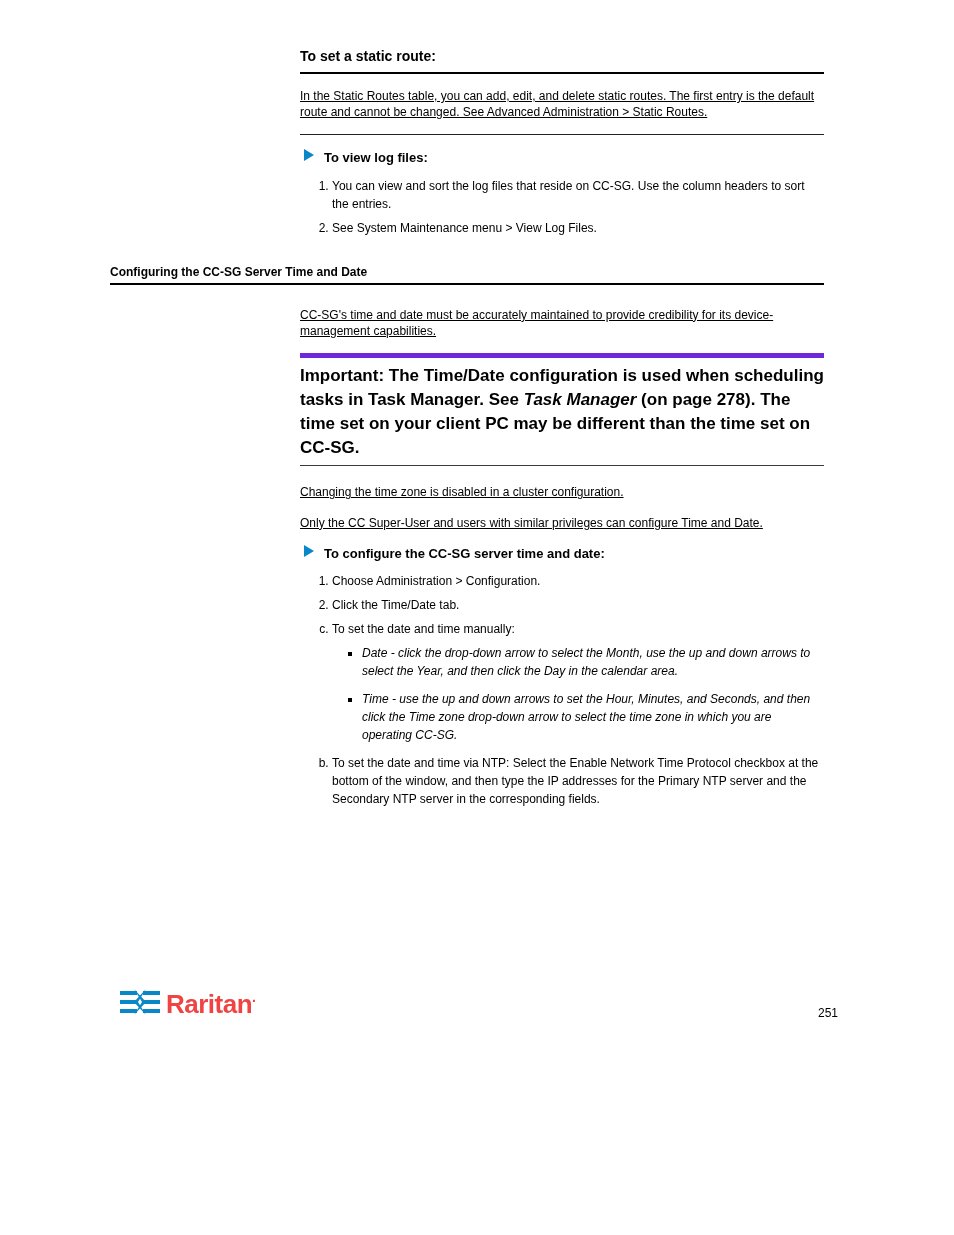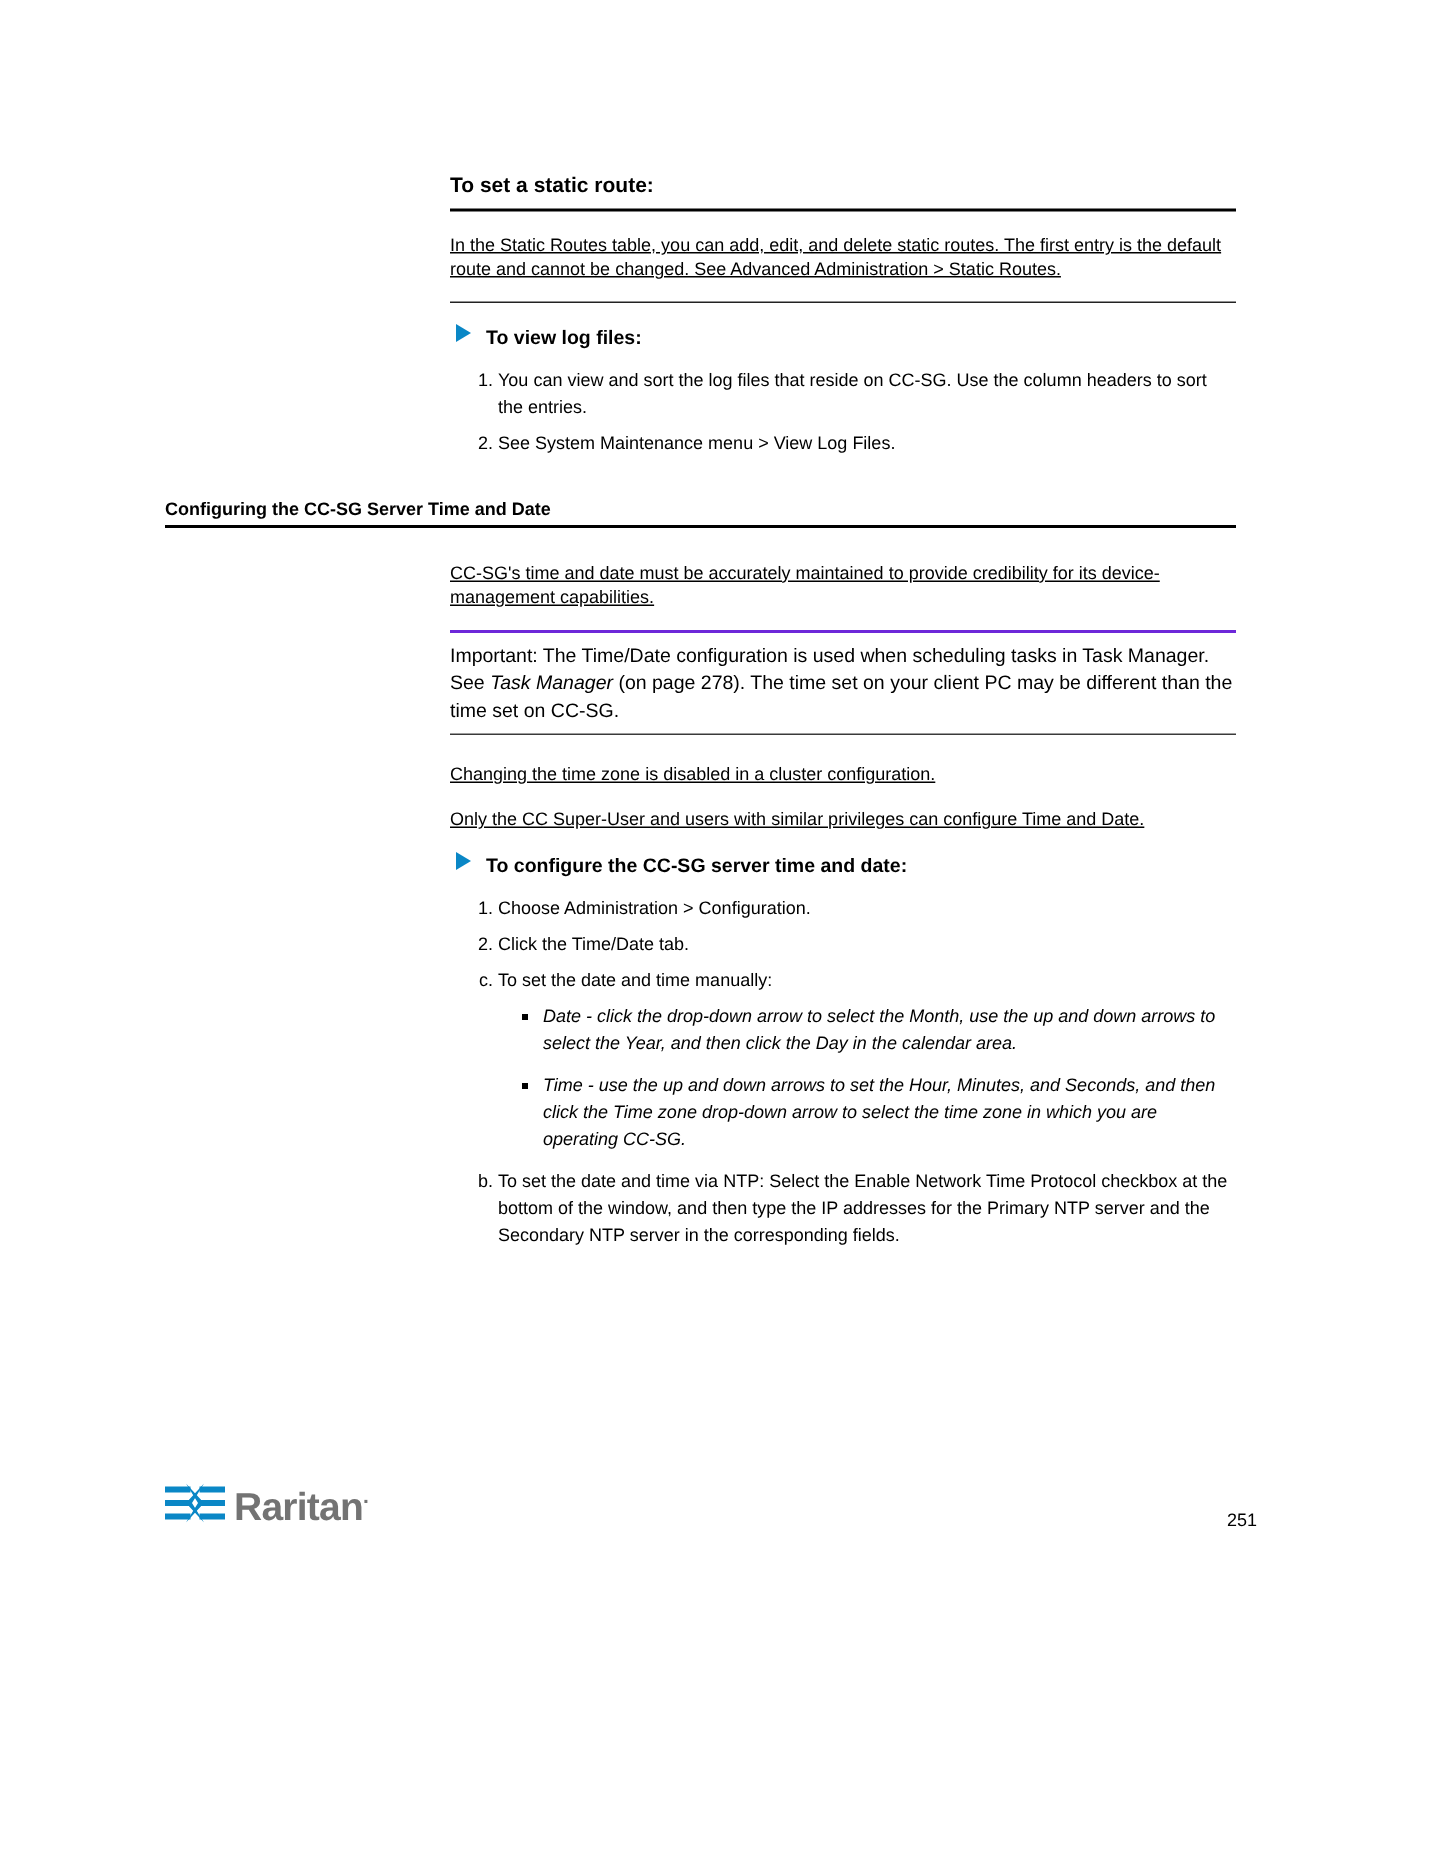--- a/index.html
+++ b/index.html
@@ -8,21 +8,21 @@
     background: #ffffff;
     width: 954px;
     font-family: Arial, Helvetica, sans-serif;
     color: #000000;
   }
   .page {
     width: 954px;
     height: 1082px;
     position: relative;
     box-sizing: border-box;
-    padding-top: 115px;
+    padding-top: 48px;
   }
   .content-col {
     margin-left: 300px;
     margin-right: 130px;
   }
   .subsection-title {
     font-size: 14px;
     font-weight: bold;
     margin: 0 0 8px 0;
   }
@@ -79,54 +79,54 @@
     font-size: 12px;
     font-weight: bold;
     margin: 0 0 4px 0;
   }
   .rule-heavy {
     border: 0;
     border-top: 2.5px solid #000;
     margin: 0 0 22px 0;
   }
   .important-box {
-    border-top: 2px solid #6d28d9;
+    border-top: 5px solid #6d28d9;
     border-bottom: 1px solid #3a3a3a;
     padding: 6px 0;
     margin: 0 0 18px 0;
-    font-size: 13px;
-    font-weight: normal;
+    font-size: 17px;
+    font-weight: bold;
     line-height: 1.4;
   }
   .important-box .italic {
     font-style: italic;
   }
   .ul-inner {
     list-style: square;
     margin: 6px 0 6px 0;
     padding-left: 30px;
     font-size: 12px;
     line-height: 1.5;
   }
   .ul-inner li {
     margin-bottom: 10px;
     font-style: italic;
   }
   
   .logo {
     position: absolute;
-    left: 110px;
+    left: 120px;
     bottom: 60px;
     display: flex;
     align-items: center;
     font-family: "Arial Black", Arial, sans-serif;
     font-weight: 900;
     font-size: 26px;
     letter-spacing: -0.5px;
-    color: #737373;
+    color: #ef4444;
   }
   .logo-mark {
     display: inline-block;
     margin-right: 6px;
   }
   .logo-text {
     position: relative;
     top: -1px;
   }
   .logo-dot {

